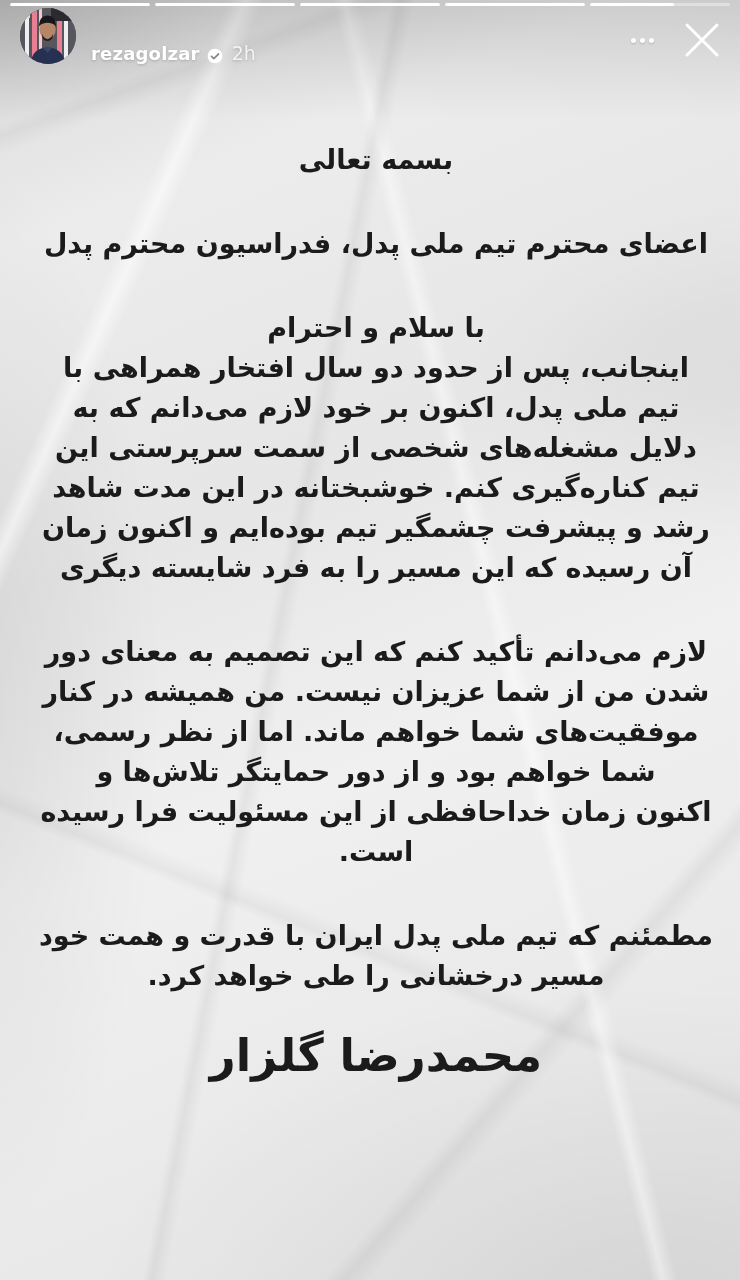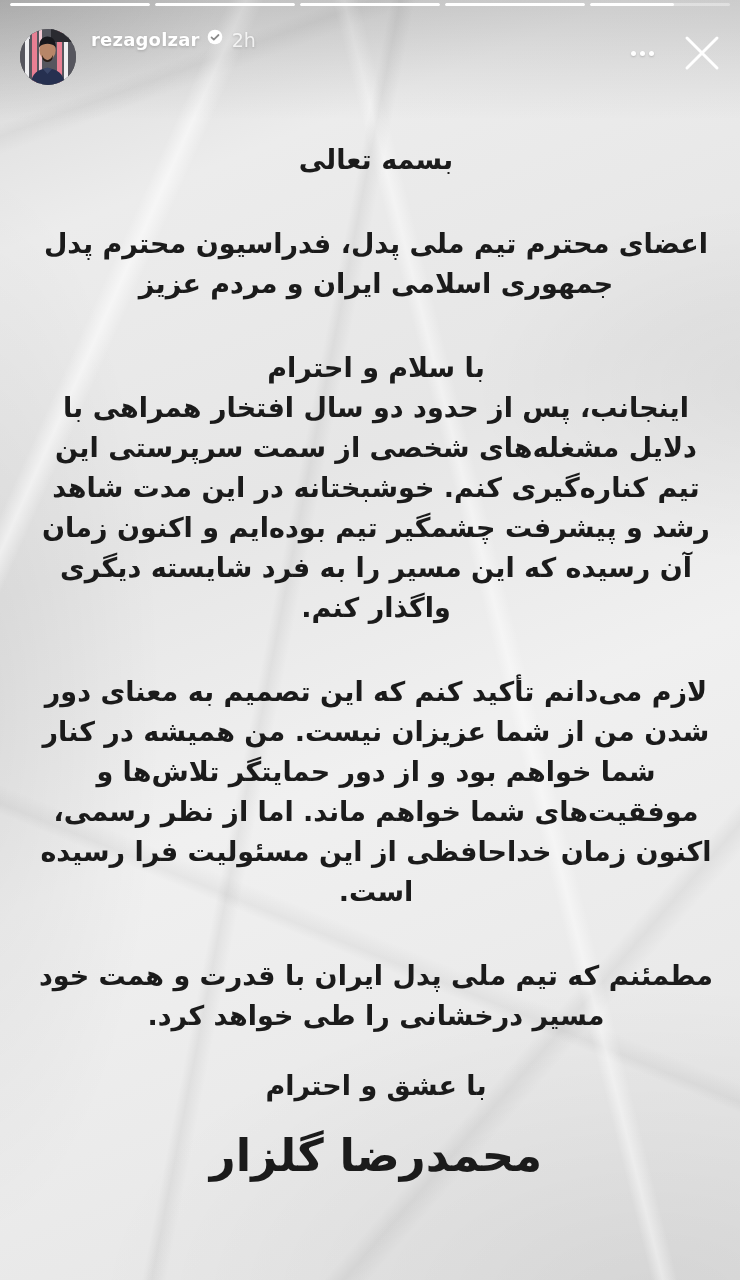--- a/index.html
+++ b/index.html
@@ -43,22 +43,22 @@
     display: flex; gap: 5px; z-index: 5;
   }
   .progress .seg {
     flex: 1; height: 3px; border-radius: 2px;
     background: rgba(255,255,255,0.38); overflow: hidden;
   }
   .progress .seg .fill { height: 100%; background: #ffffff; border-radius: 2px; }
 
   
   .header {
-    position: absolute; top: 29px; left: 20px; right: 14px; height: 56px;
-    display: flex; align-items: flex-start; z-index: 5;
+    position: absolute; top: 8px; left: 20px; right: 14px; height: 56px;
+    display: flex; align-items: flex-end; z-index: 5;
     color: #fff;
   }
   .avatar {
     width: 56px; height: 56px; border-radius: 50%; overflow: hidden;
     flex: 0 0 auto; cursor: pointer; background: #555;
   }
   .avatar svg { display: block; width: 100%; height: 100%; }
   .username {
     margin-left: 15px; font-size: 18px; font-weight: 700; color: #fff;
     letter-spacing: 0.2px; text-shadow: 0 1px 3px rgba(0,0,0,0.20); cursor: pointer;
@@ -156,40 +156,38 @@
         </svg>
       </button>
     </div>
   </div>
 
   <div class="letter" dir="rtl">
     <div class="line heading">بسمه تعالی</div>
     <div>
         <div class="para">
           <div class="line">اعضای محترم تیم ملی پدل، فدراسیون محترم پدل</div>
-          <div class="line">جمهوری اسلامی ایران و مردم عزیز</div>
         </div>
         <div class="para">
           <div class="line">با سلام و احترام</div>
           <div class="line">اینجانب، پس از حدود دو سال افتخار همراهی با</div>
+          <div class="line">تیم ملی پدل، اکنون بر خود لازم می‌دانم که به</div>
           <div class="line">دلایل مشغله‌های شخصی از سمت سرپرستی این</div>
           <div class="line">تیم کناره‌گیری کنم. خوشبختانه در این مدت شاهد</div>
           <div class="line">رشد و پیشرفت چشمگیر تیم بوده‌ایم و اکنون زمان</div>
           <div class="line">آن رسیده که این مسیر را به فرد شایسته دیگری</div>
-          <div class="line">واگذار کنم.</div>
         </div>
         <div class="para">
           <div class="line">لازم می‌دانم تأکید کنم که این تصمیم به معنای دور</div>
           <div class="line">شدن من از شما عزیزان نیست. من همیشه در کنار</div>
+          <div class="line">موفقیت‌های شما خواهم ماند. اما از نظر رسمی،</div>
           <div class="line">شما خواهم بود و از دور حمایتگر تلاش‌ها و</div>
-          <div class="line">موفقیت‌های شما خواهم ماند. اما از نظر رسمی،</div>
           <div class="line">اکنون زمان خداحافظی از این مسئولیت فرا رسیده</div>
           <div class="line">است.</div>
         </div>
         <div class="para">
           <div class="line">مطمئنم که تیم ملی پدل ایران با قدرت و همت خود</div>
           <div class="line">مسیر درخشانی را طی خواهد کرد.</div>
         </div>
       </div>
-    <div class="line signoff">با عشق و احترام</div>
     <div class="signature">محمدرضا گلزار</div>
   </div>
 </div>
 
 </body></html>

